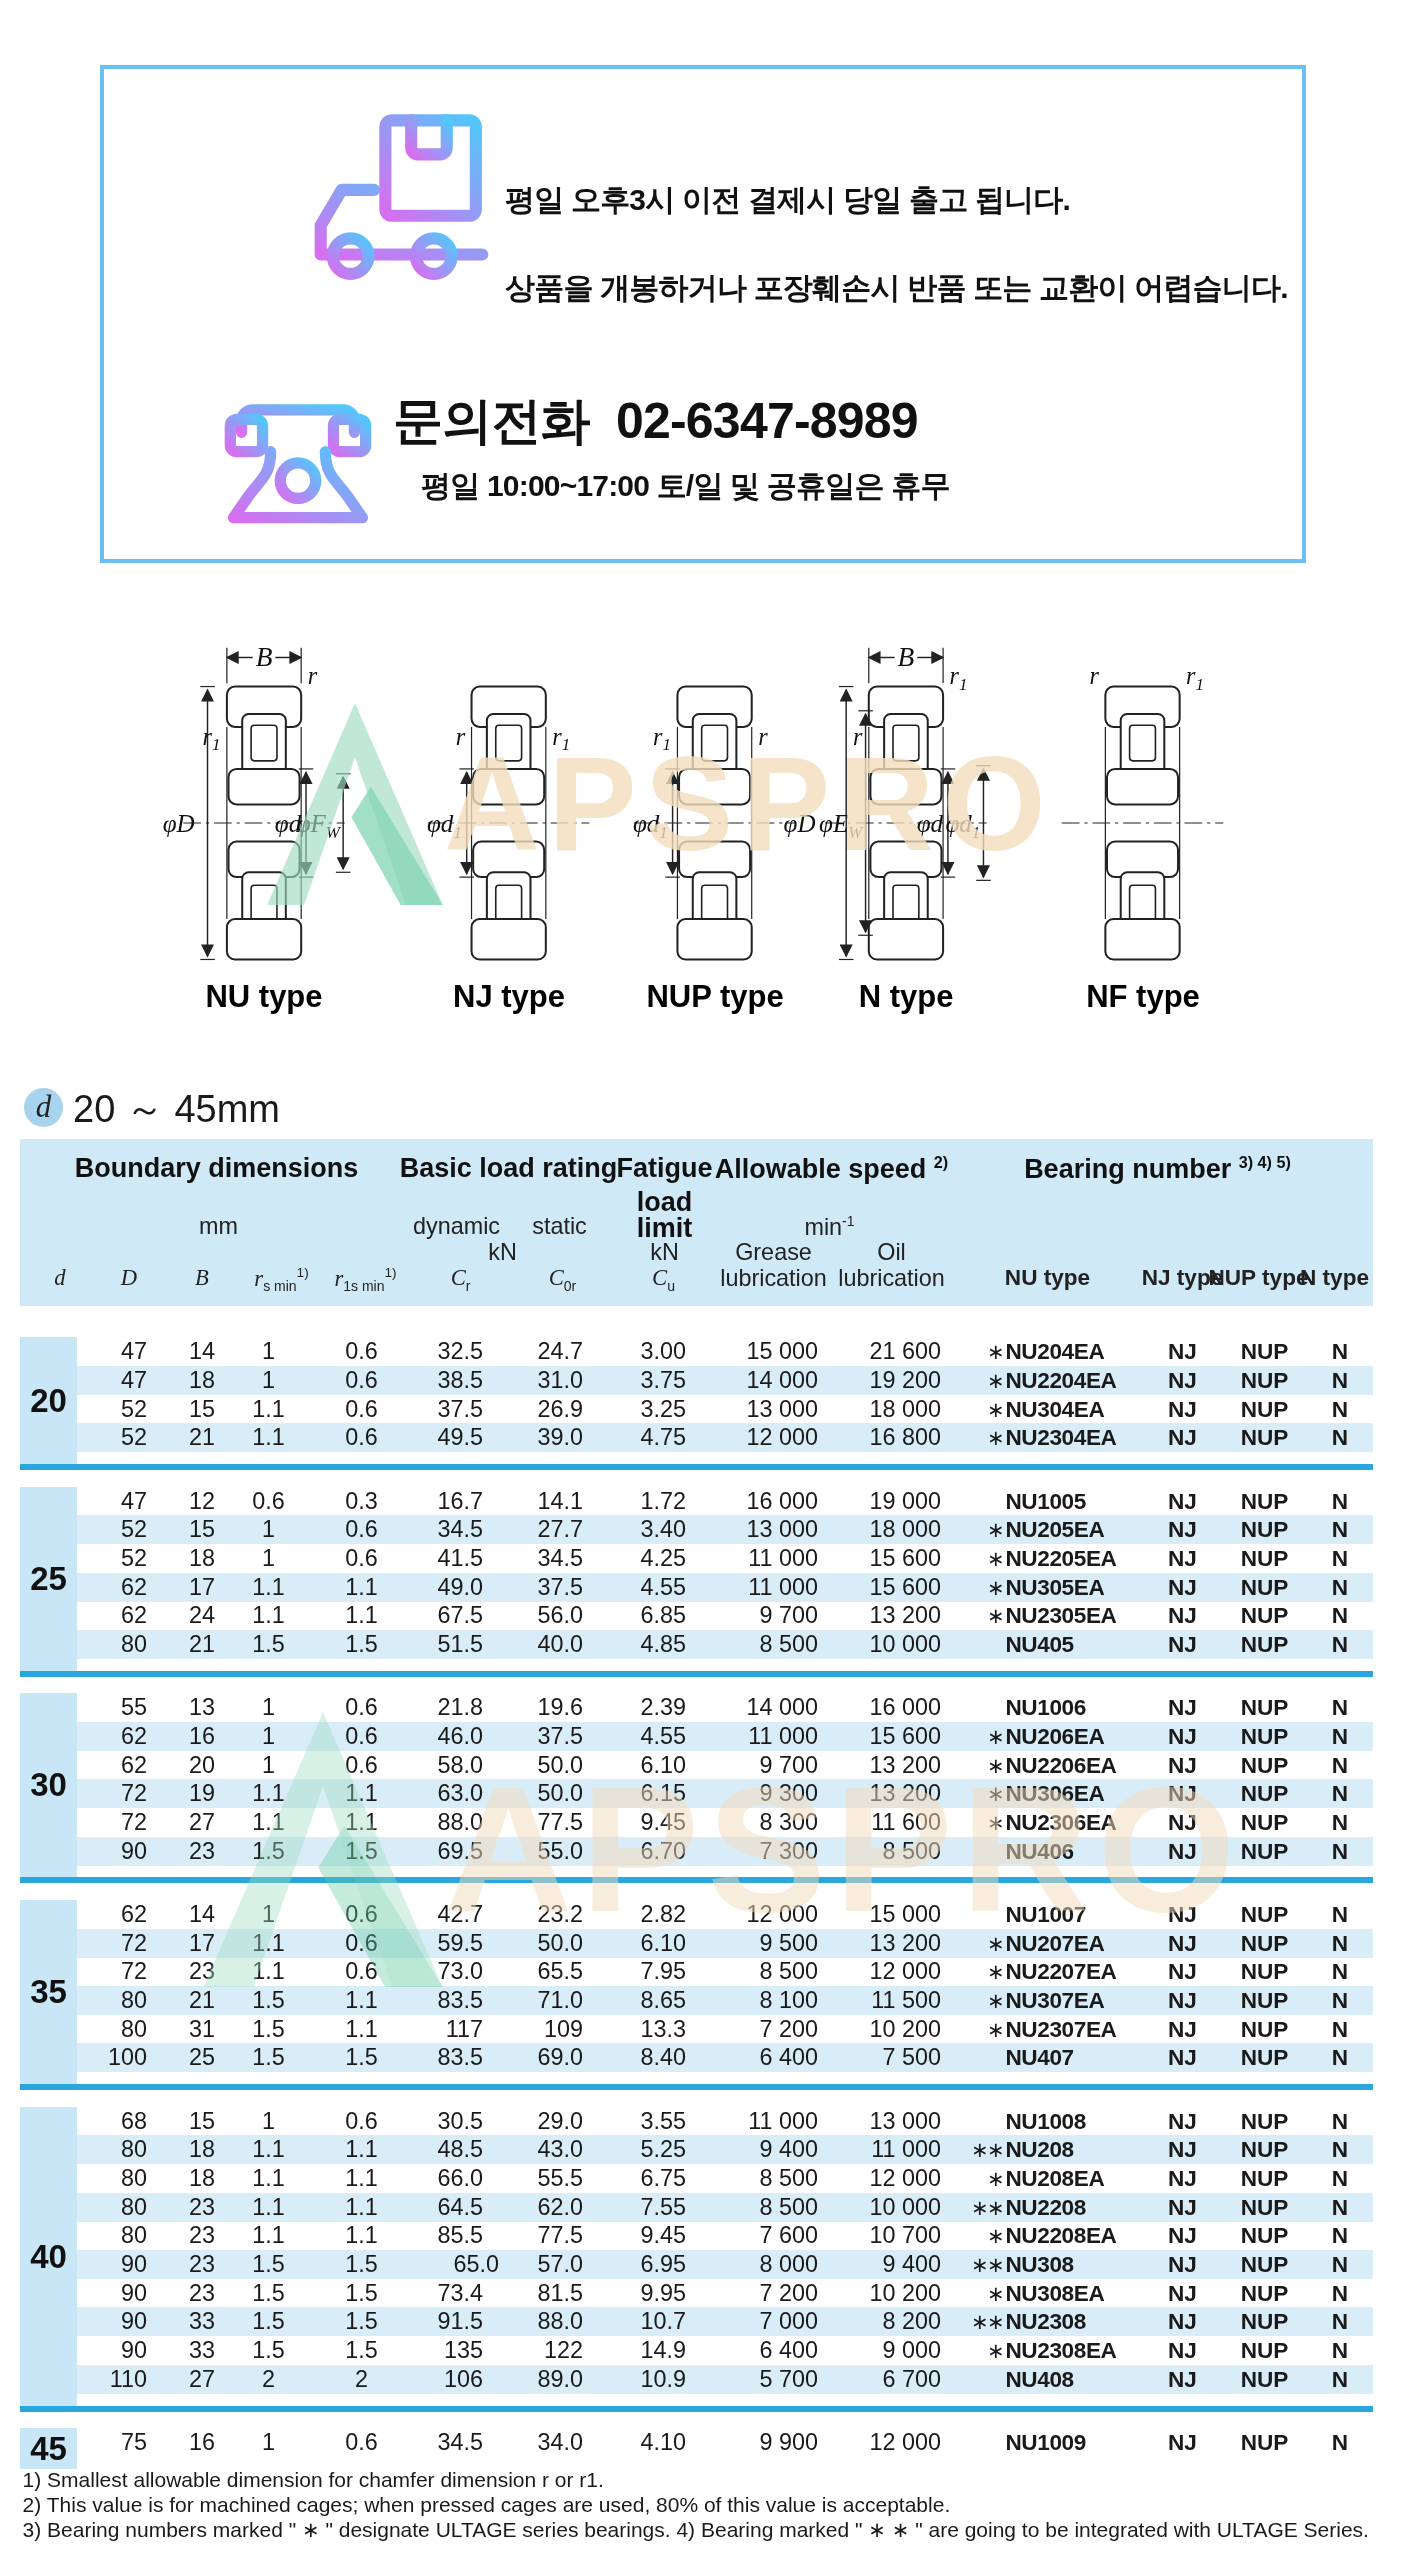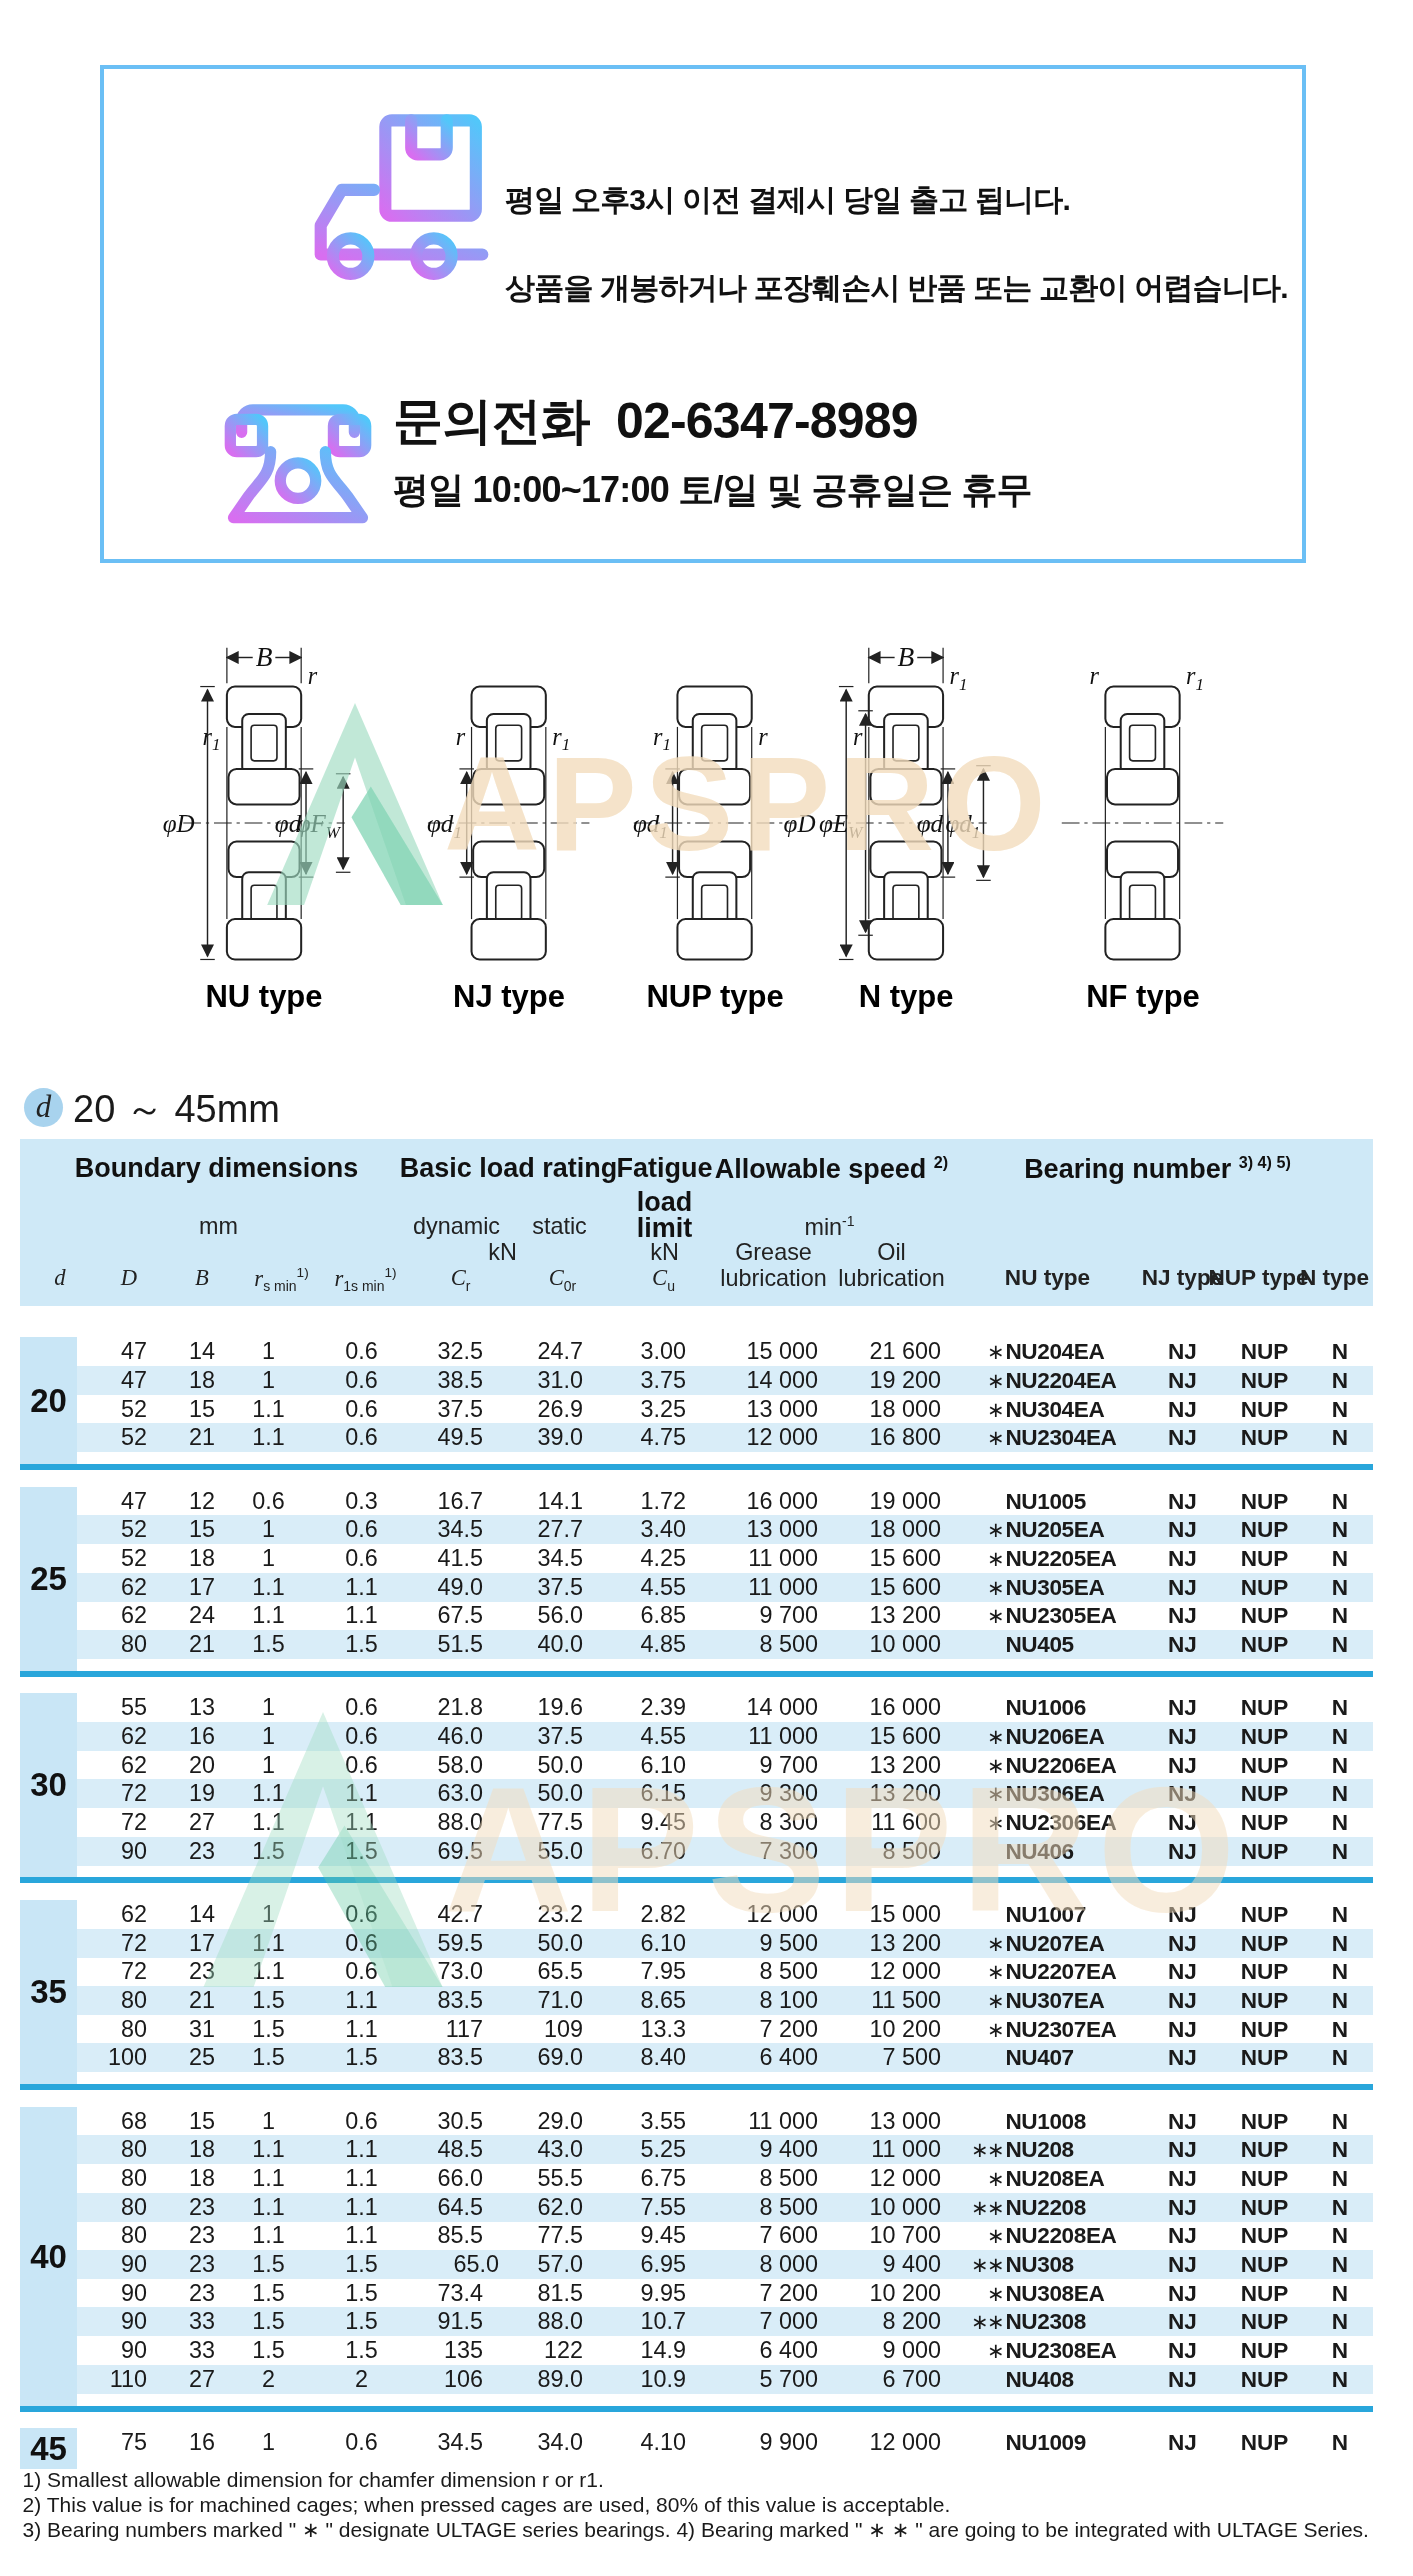--- a/index.html
+++ b/index.html
@@ -6,21 +6,21 @@
   body{
     width:1413px;height:2576px;position:relative;background:#ffffff;
     font-family:"Liberation Sans",sans-serif;color:#111;overflow:hidden;
   }
   .abs{position:absolute;}
   
   .info-box{left:100px;top:65px;width:1198px;height:490px;border:4px solid #6bbff5;background:#fff;}
   .kr-title{font-size:60px;font-weight:bold;letter-spacing:-0.8px;}
   .kr-line{font-size:30px;font-weight:bold;letter-spacing:-0.8px;}
   .phone-title{font-size:50px;font-weight:bold;letter-spacing:-0.8px;}
-  .phone-hours{font-size:36px;font-weight:bold;letter-spacing:-0.8px;}
+  .phone-hours{font-size:30px;font-weight:bold;letter-spacing:-0.8px;margin-left:28px;}
   
   .wm{pointer-events:none;z-index:6;display:flex;align-items:center;}
   .wm-text{font-weight:bold;color:#f3ddbd;letter-spacing:8px;font-family:"Liberation Sans",sans-serif;}
   
   .type-label{font-size:31px;font-weight:600;text-align:center;color:#000;}
   
   .d-circle{width:39px;height:39px;border-radius:50%;background:#a8d3ee;text-align:center;
             font-family:"Liberation Serif",serif;font-style:italic;font-size:31px;line-height:37px;color:#222;}
   .range-text{font-size:38px;color:#1a1a1a;letter-spacing:0px;}
   

